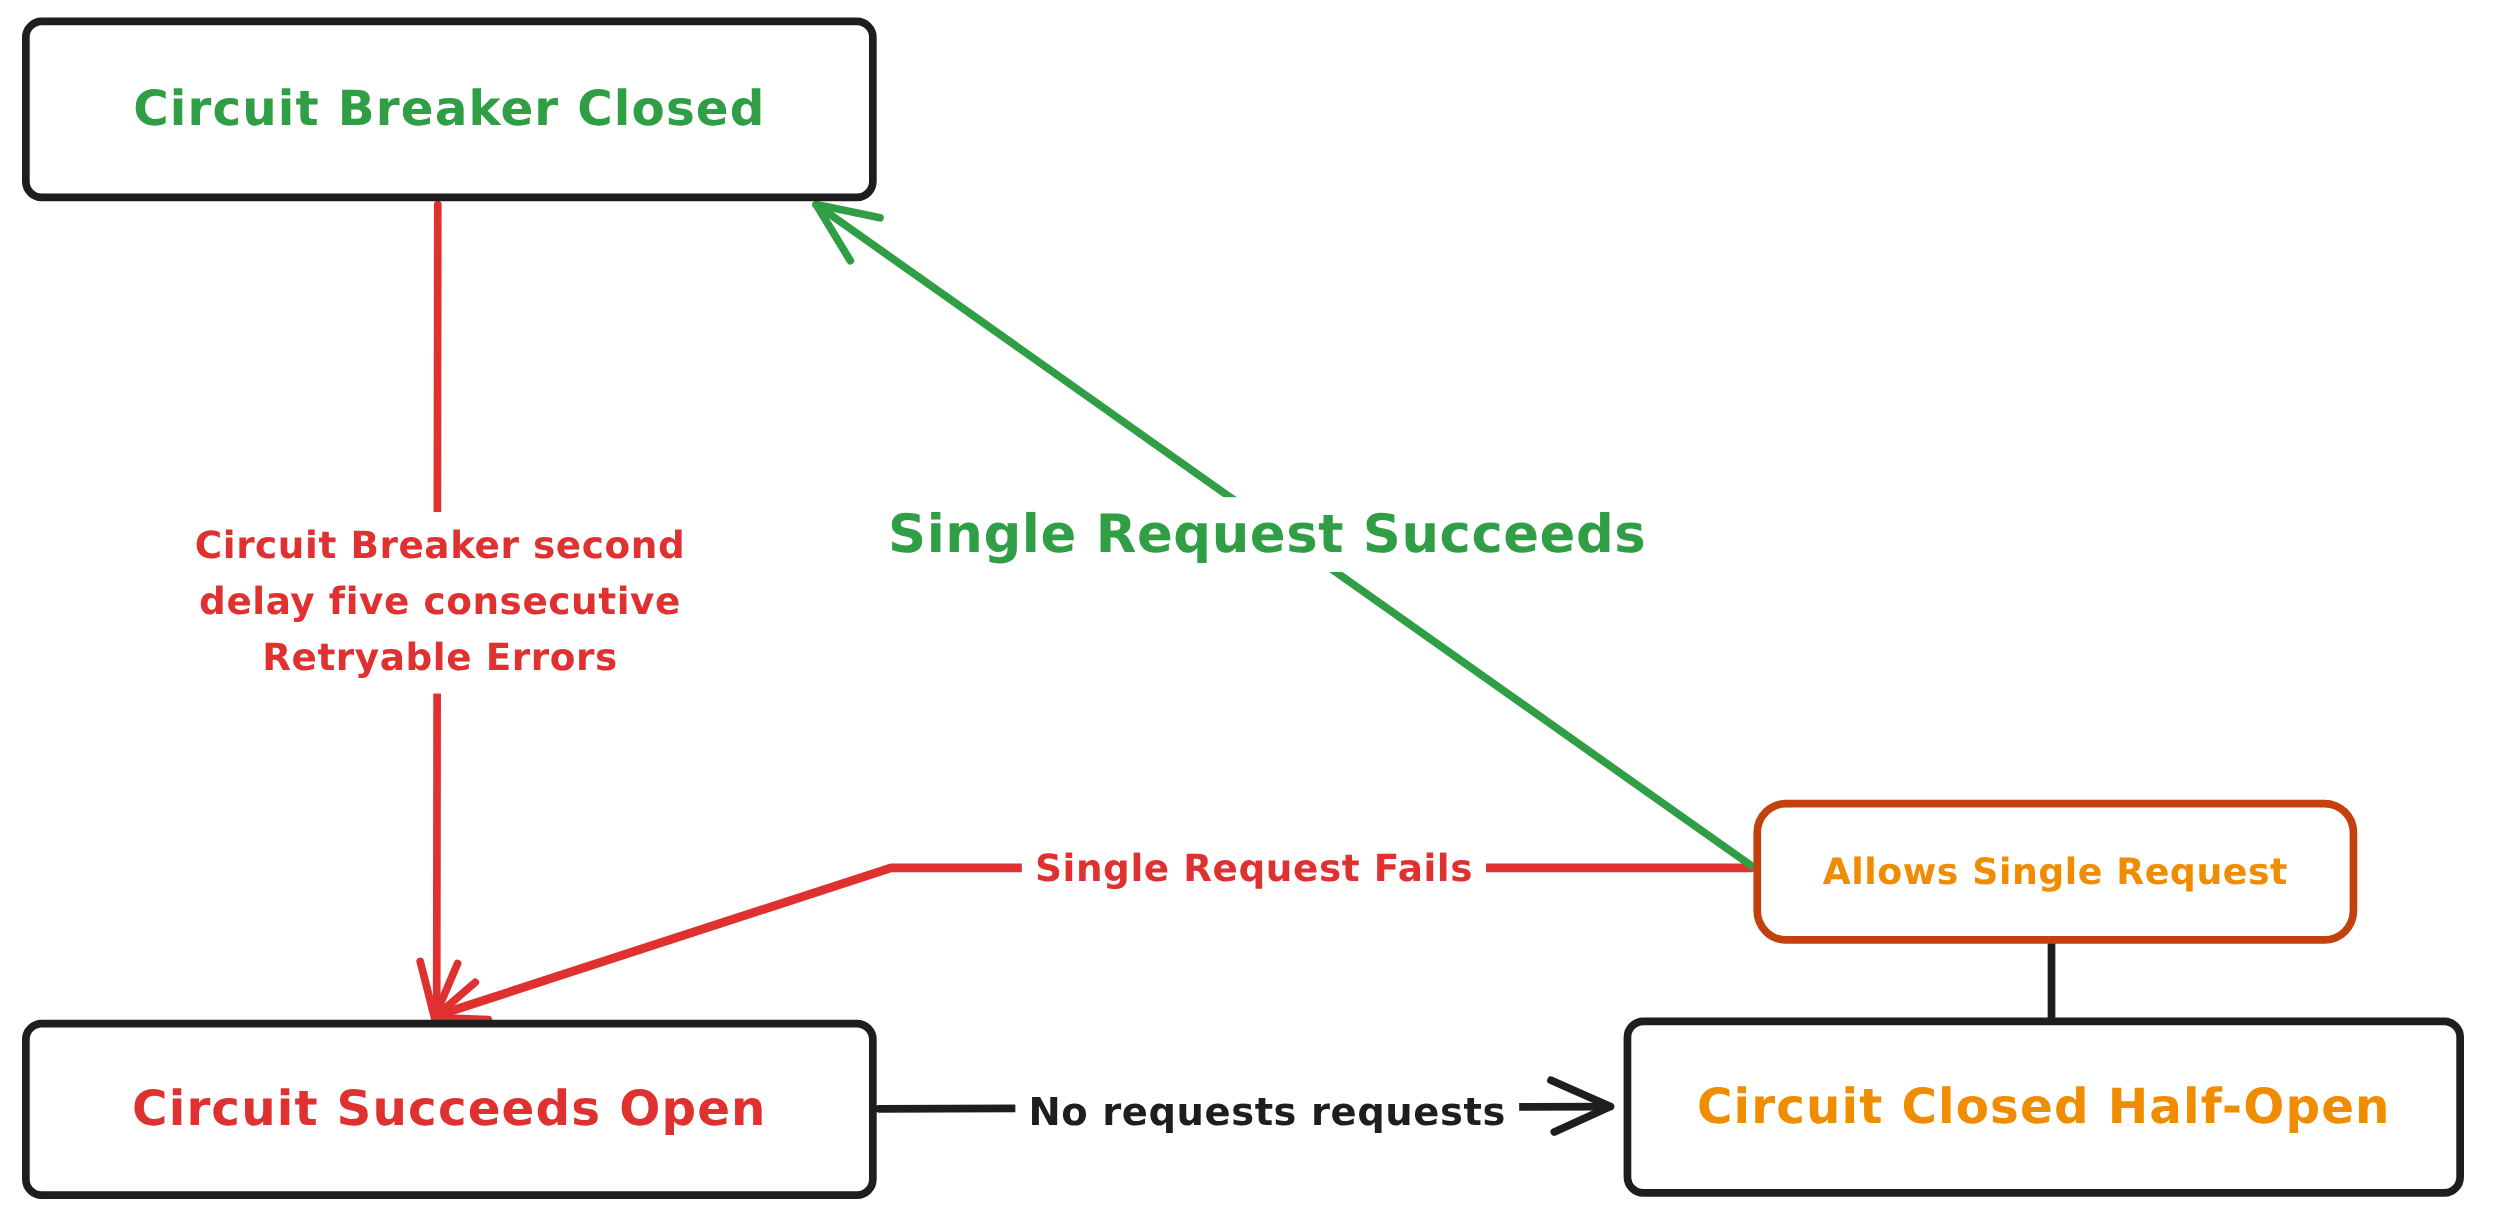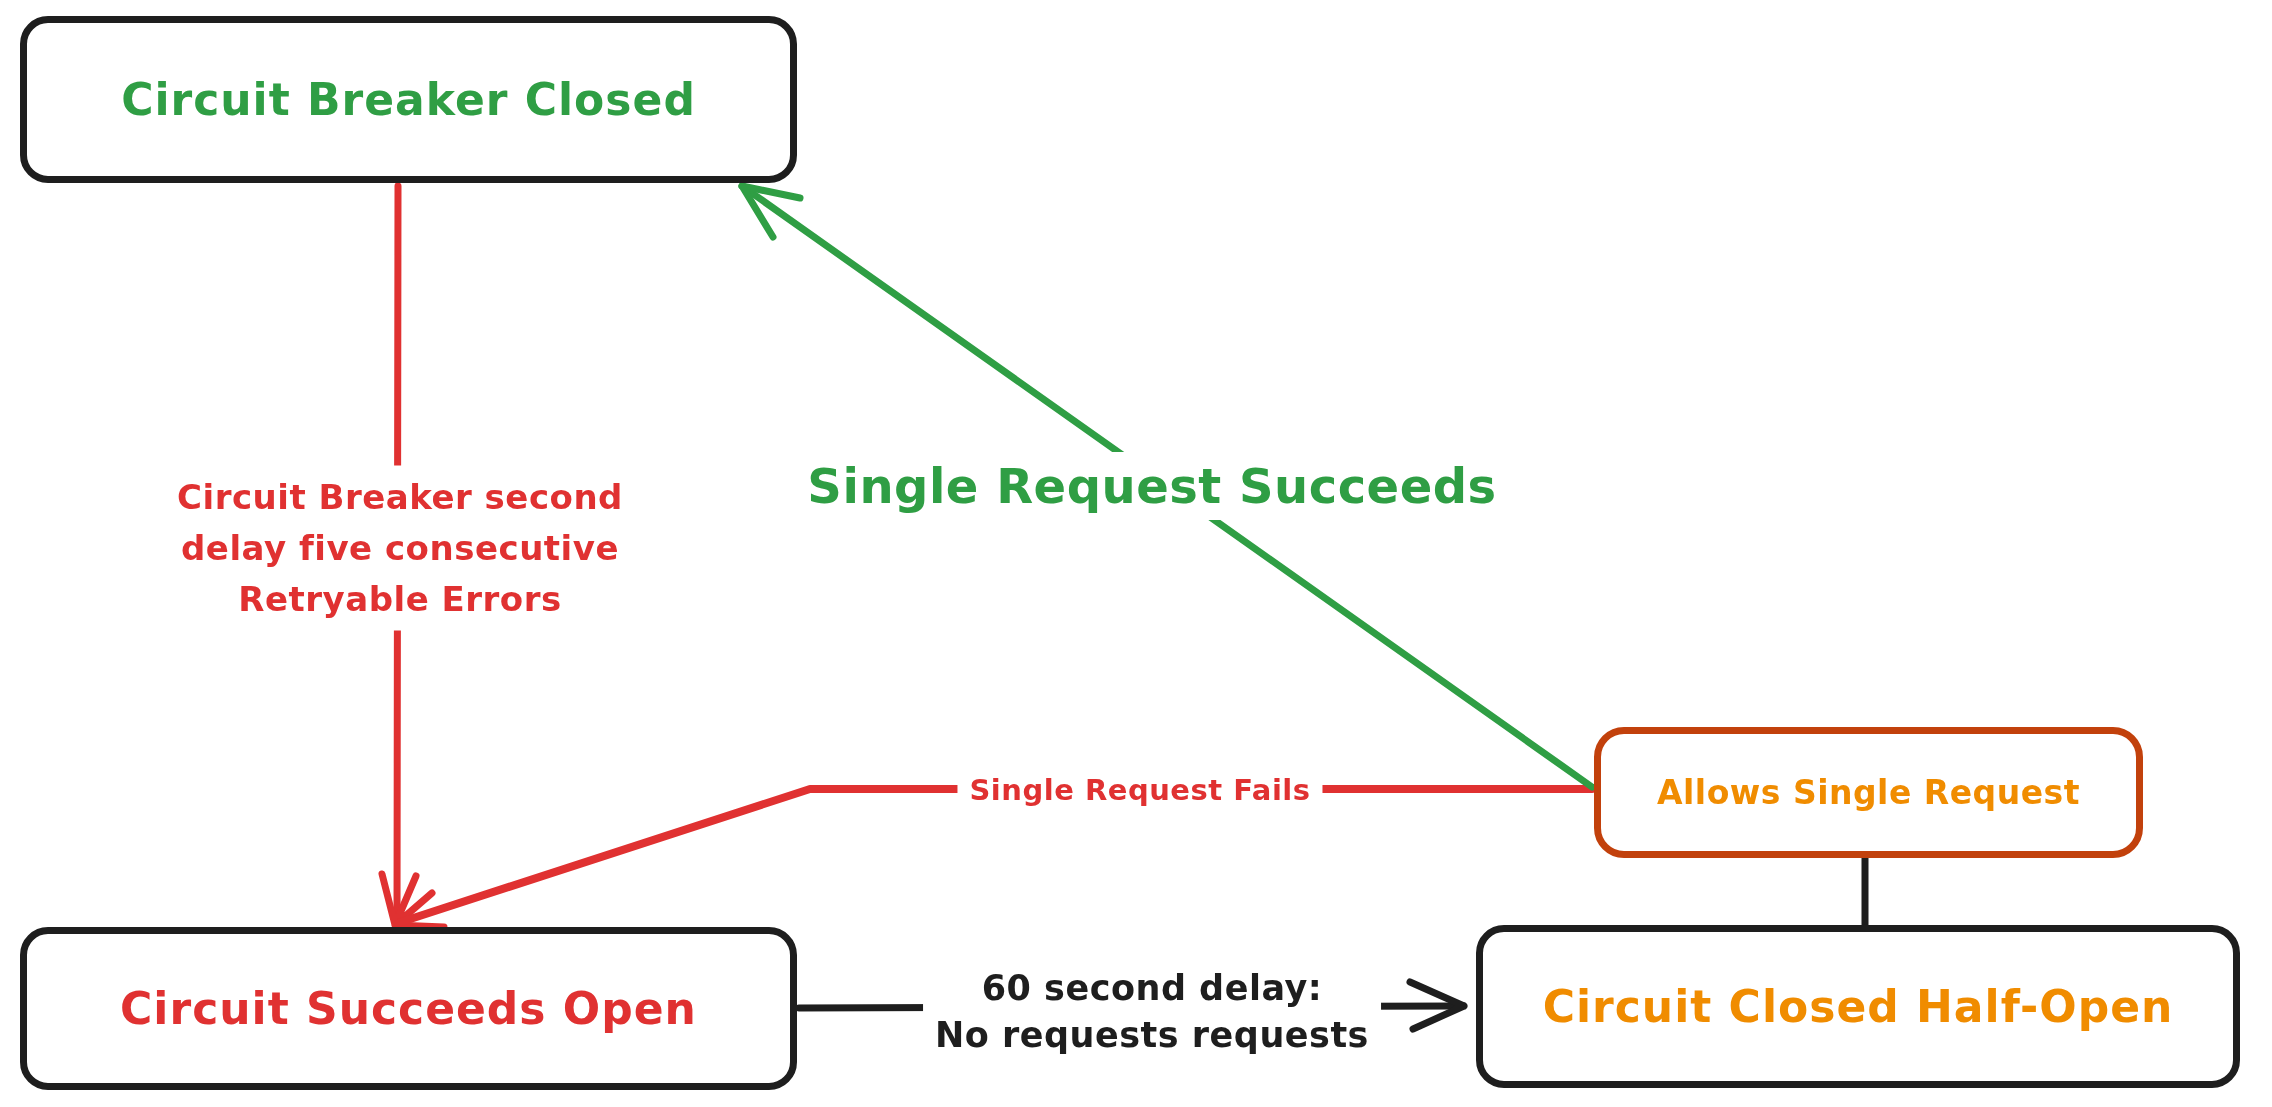--- a/index.html
+++ b/index.html
@@ -28,21 +28,21 @@
     box-sizing: border-box;
     background: #ffffff;
     display: flex;
     align-items: center;
     justify-content: center;
     text-align: center;
     z-index: 3;
   }
   .node-big {
     border: 7px solid #1e1e1e;
-    border-radius: 28px;
+    border-radius: 18px;
     font-size: 44px;
     font-weight: 700;
     letter-spacing: 1px;
   }
   .node-closed   { left: 20px;   top: 16px;  width: 777px; height: 167px; color: #2f9e44; }
   .node-open     { left: 20px;   top: 927px; width: 777px; height: 163px; color: #e03131; }
   .node-halfopen { left: 1476px; top: 925px; width: 764px; height: 163px; color: #f08c00; }
   .node-allows {
     left: 1594px; top: 727px; width: 549px; height: 131px;
     border: 7px solid #c2410c;
@@ -71,21 +71,21 @@
     line-height: 1.5;
   }
   .label-succeeds {
     left: 1152px; top: 486px;
     color: #2f9e44;
     font-size: 48px;
   }
   .label-fails {
     left: 1140px; top: 790px;
     color: #e03131;
-    font-size: 29px;
+    font-size: 34px;
   }
   .label-delay {
     left: 1152px; top: 1012px;
     color: #1e1e1e;
     font-size: 35px;
     line-height: 1.35;
   }
 </style>
 </head>
 <body>
@@ -140,17 +140,16 @@
 
   <div class="edge-label label-succeeds">
     <span>Single Request Succeeds</span>
   </div>
 
   <div class="edge-label label-fails">
     <span>Single Request Fails</span>
   </div>
 
   <div class="edge-label label-delay">
-    <span class="line">60 second delay:</span>
     <span class="line">No requests requests</span>
   </div>
 
 </div>
 
 </body></html>

